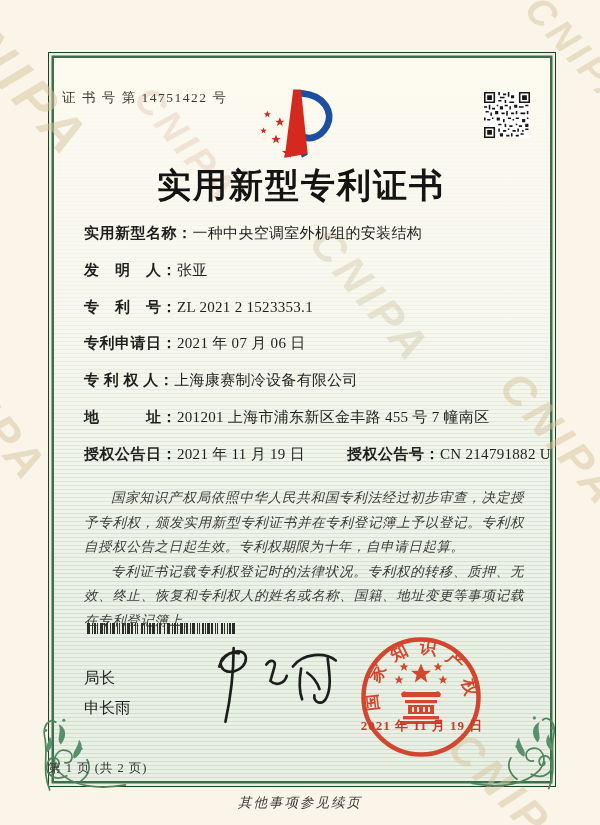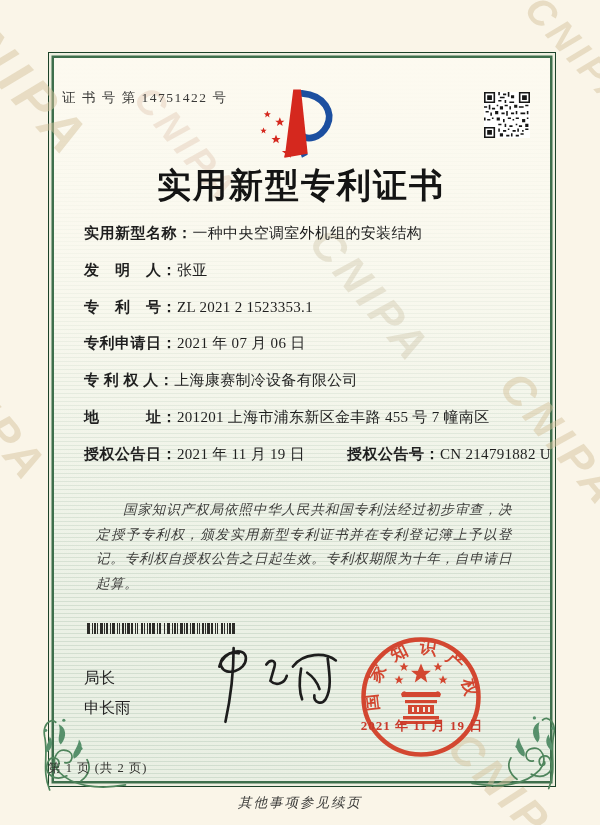--- a/index.html
+++ b/index.html
@@ -40,21 +40,21 @@
   .fields{left:84px;top:224px;width:444px;}
   .field-row{height:36.8px;font-size:15px;color:#1f1f1f;white-space:nowrap;}
   .field-row .lbl{font-weight:bold;letter-spacing:0.5px;}
   .field-row .val{letter-spacing:0.3px;}
   .grant-pair2{margin-left:42px;}
   .legal{
     left:84px;top:486px;width:440px;
     font-size:13.5px;line-height:1.82;color:#3c3c3a;
     font-style:italic;letter-spacing:0.6px;text-align:justify;
   }
-  .legal p{margin:12px;text-indent:2em;}
+  .legal p{margin:0;text-indent:2em;}
   .barcode{left:87px;top:623px;width:150px;height:11px;}
   .commissioner{left:84px;top:663px;font-family:"Liberation Sans","DejaVu Sans",sans-serif;
     font-size:15.5px;font-weight:normal;color:#222;line-height:30px;}
   .sig{left:205px;top:640px;}
   .seal{left:356px;top:632px;opacity:0.93;}
   .seal-date{left:358px;top:717px;width:128px;text-align:center;
     font-size:13px;font-weight:bold;color:#c9392b;letter-spacing:1px;white-space:nowrap;}
   .page-no{left:48px;top:760px;width:574px;text-align:left;font-size:12.5px;color:#33332f;letter-spacing:1px;}
   .cont-note{left:0;top:794px;width:600px;text-align:center;font-size:13.5px;font-style:italic;color:#3c3c3a;letter-spacing:2px;}
   .ornament{position:absolute;z-index:3;}
@@ -163,20 +163,21 @@
     <div class="field-row">
       <span class="lbl">地　　　址：</span><span class="val">201201 上海市浦东新区金丰路 455 号 7 幢南区</span>
     </div>
     <div class="field-row">
       <span class="lbl">授权公告日：</span><span class="val">2021 年 11 月 19 日</span><span class="lbl grant-pair2">授权公告号：</span><span class="val">CN 214791882 U</span>
     </div>
   </div>
 
   <div class="ct legal">
     <p>国家知识产权局依照中华人民共和国专利法经过初步审查，决定授予专利权，颁发实用新型专利证书并在专利登记簿上予以登记。专利权自授权公告之日起生效。专利权期限为十年，自申请日起算。</p>
+    <p>专利证书记载专利权登记时的法律状况。专利权的转移、质押、无效、终止、恢复和专利权人的姓名或名称、国籍、地址变更等事项记载在专利登记簿上。</p>
   </div>
 
   <svg class="ct barcode" width="150" height="11" viewBox="0 0 150 11">
     <path d="M0,5.5 H150" stroke="#2c2c28" stroke-width="11" stroke-dasharray="3,2,1,1,2,1,1,2,3,1,1,1,2,2,1,1,3,2,1,1,1,2,2,1,1,1,3,1,2,2,1,1,1,3,2,1,1,2,1,1,2,1,3,2,1,1,2,3,1,2"></path>
   </svg>
 
   <div class="ct commissioner">
     <div>局长</div>
     <div>申长雨</div>
   </div>

